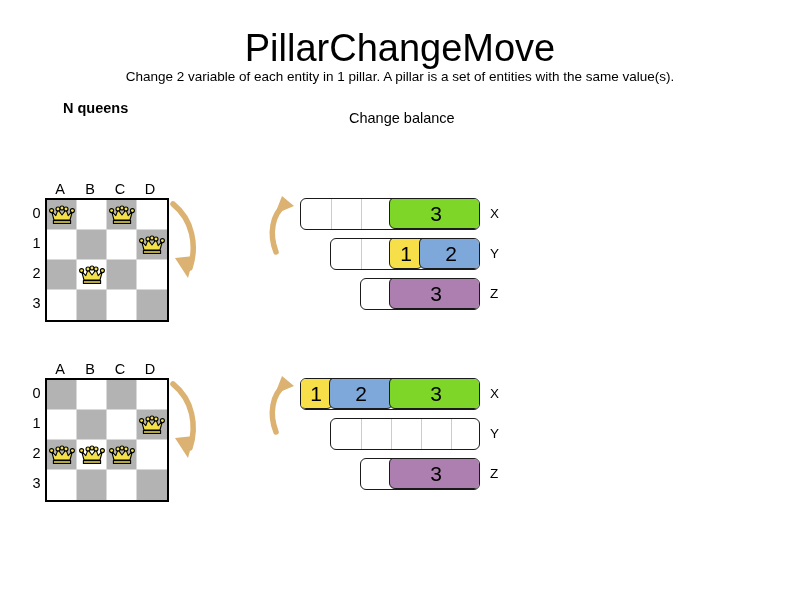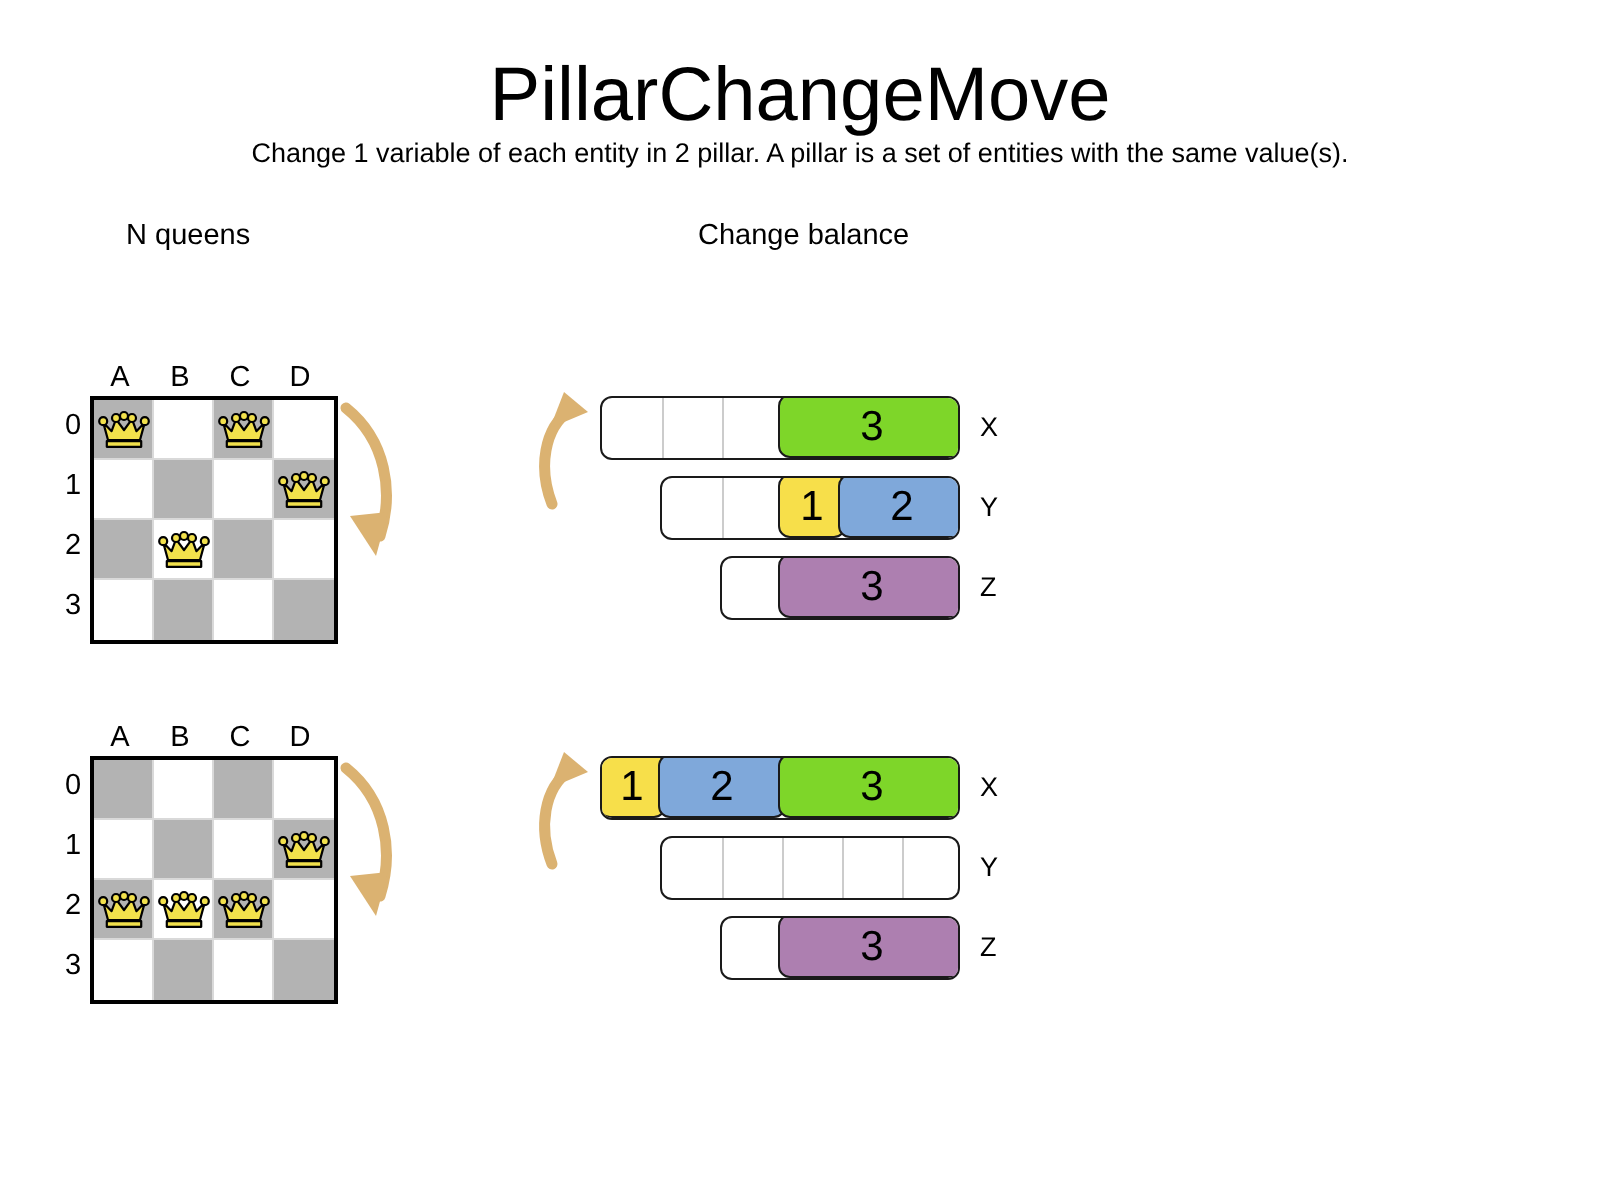--- a/index.html
+++ b/index.html
@@ -38,21 +38,21 @@
     font-weight: 400;
     line-height: 18px;
   }
 
   
   .section-heading {
     position: absolute;
     font-size: 14.5px;
     white-space: nowrap;
   }
-  #heading-nqueens { left: 63px; top: 110px; }
+  #heading-nqueens { left: 63px; top: 100px; font-weight: bold; }
   #heading-cloud   { left: 349px; top: 110px; }
 
   
   .board-block { position: absolute; }
   #board-block-top    { left: 30px; top: 180px; }
   #board-block-bottom { left: 30px; top: 360px; }
 
   .file-labels {
     position: absolute;
     left: 15px;
@@ -180,21 +180,21 @@
     line-height: 32px;
     font-size: 13.5px;
     text-align: left;
     white-space: nowrap;
   }
 </style>
 </head>
 <body>
 
 <div id="title">PillarChangeMove</div>
-<div id="subtitle">Change 1 variable of each entity in 2 pillar. A pillar is a set of entities with the same value(s).</div>
+<div id="subtitle">Change 2 variable of each entity in 1 pillar. A pillar is a set of entities with the same value(s).</div>
 
 <div id="heading-nqueens" class="section-heading">N queens</div>
 <div id="heading-cloud" class="section-heading">Change balance</div>
 
 <div id="board-block-top" class="board-block">
     <div class="file-labels">
       <div class="file-label" style="left: 0px;">A</div>
       <div class="file-label" style="left: 30px;">B</div>
       <div class="file-label" style="left: 60px;">C</div>
       <div class="file-label" style="left: 90px;">D</div>

